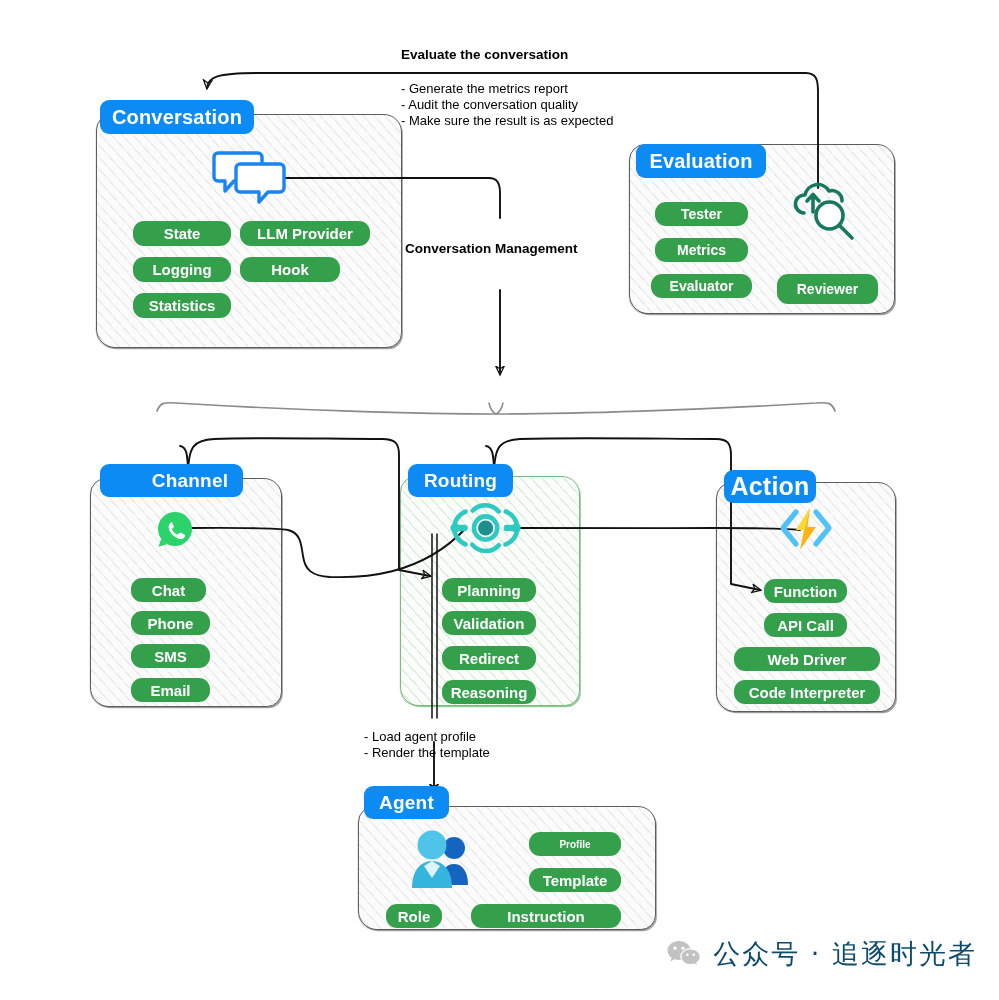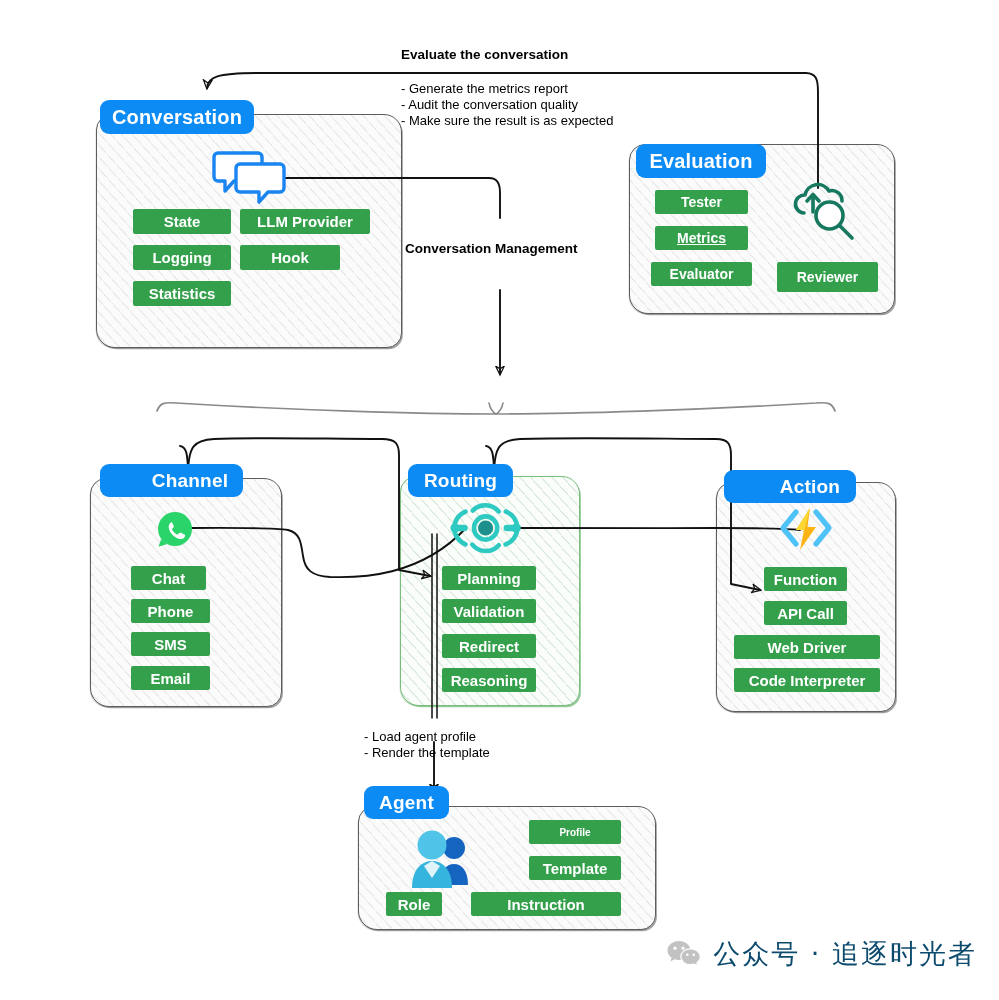--- a/index.html
+++ b/index.html
@@ -44,24 +44,25 @@
     white-space:nowrap;
     z-index:8;
   }
 
   
   .pill{
     position:absolute;
     background:#35a04c;
     color:#ffffff;
     font-weight:bold;
-    border-radius:2px;
+    border-radius:11px;
     display:flex;align-items:center;justify-content:center;
     white-space:nowrap;
     z-index:6;
+    margin-top:12px;
   }
 
   
   .anno-title{
     position:absolute;font-weight:bold;color:#000;font-size:13.5px;
     white-space:nowrap;z-index:7;
   }
   .anno-list{
     position:absolute;color:#000;font-size:13px;line-height:15.8px;
     white-space:nowrap;z-index:7;
@@ -127,42 +128,42 @@
   <div class="pill" style="left:133px;top:209px;width:98px;height:25px;font-size:15px;">State</div>
   <div class="pill" style="left:240px;top:209px;width:130px;height:25px;font-size:15px;">LLM Provider</div>
   <div class="pill" style="left:133px;top:245px;width:98px;height:25px;font-size:15px;">Logging</div>
   <div class="pill" style="left:240px;top:245px;width:100px;height:25px;font-size:15px;">Hook</div>
   <div class="pill" style="left:133px;top:281px;width:98px;height:25px;font-size:15px;">Statistics</div>
 
   <div class="panel" style="left:629px;top:144px;width:264px;height:168px;"></div>
   <div class="chip" style="left:636px;top:144px;width:130px;height:34px;font-size:20px;">Evaluation</div>
 
   <div class="pill" style="left:655px;top:190px;width:93px;height:24px;font-size:14px;">Tester</div>
-  <div class="pill" style="left:655px;top:226px;width:93px;height:24px;font-size:14px;text-decoration:underline;">Metrics</div>
+  <div class="pill" style="left:655px;top:226px;width:93px;height:24px;font-size:14px;">Metrics</div>
   <div class="pill" style="left:651px;top:262px;width:101px;height:24px;font-size:14px;">Evaluator</div>
   <div class="pill" style="left:777px;top:262px;width:101px;height:30px;font-size:14px;">Reviewer</div>
 
   <div class="panel" style="left:90px;top:478px;width:190px;height:227px;"></div>
   <div class="chip" style="left:100px;top:464px;width:106px;height:33px;font-size:19px;padding-left:37px;">Channel</div>
 
   <div class="pill" style="left:131px;top:566px;width:75px;height:24px;font-size:15px;text-align:right;">Chat</div>
   <div class="pill" style="left:131px;top:599px;width:79px;height:24px;font-size:15px;">Phone</div>
   <div class="pill" style="left:131px;top:632px;width:79px;height:24px;font-size:15px;">SMS</div>
   <div class="pill" style="left:131px;top:666px;width:79px;height:24px;font-size:15px;">Email</div>
 
   <div class="panel green" style="left:400px;top:476px;width:178px;height:228px;"></div>
   <div class="chip" style="left:408px;top:464px;width:105px;height:33px;font-size:19px;">Routing</div>
 
   <div class="pill" style="left:442px;top:566px;width:94px;height:24px;font-size:15px;">Planning</div>
   <div class="pill" style="left:442px;top:599px;width:94px;height:24px;font-size:15px;">Validation</div>
   <div class="pill" style="left:442px;top:634px;width:94px;height:24px;font-size:15px;">Redirect</div>
   <div class="pill" style="left:442px;top:668px;width:94px;height:24px;font-size:15px;">Reasoning</div>
 
   <div class="panel" style="left:716px;top:482px;width:178px;height:228px;"></div>
-  <div class="chip" style="left:724px;top:470px;width:92px;height:33px;font-size:19px;padding-left:40px;">Action</div>
+  <div class="chip" style="left:724px;top:470px;width:92px;height:33px;font-size:25px;">Action</div>
 
   <div class="pill" style="left:764px;top:567px;width:83px;height:24px;font-size:15px;">Function</div>
   <div class="pill" style="left:764px;top:601px;width:83px;height:24px;font-size:15px;">API Call</div>
   <div class="pill" style="left:734px;top:635px;width:146px;height:24px;font-size:15px;">Web Driver</div>
   <div class="pill" style="left:734px;top:668px;width:146px;height:24px;font-size:15px;">Code Interpreter</div>
 
   <div class="panel" style="left:358px;top:806px;width:296px;height:122px;"></div>
   <div class="chip" style="left:364px;top:786px;width:85px;height:33px;font-size:19px;">Agent</div>
 
   <div class="pill" style="left:529px;top:820px;width:92px;height:24px;font-size:10px;">Profile</div>

